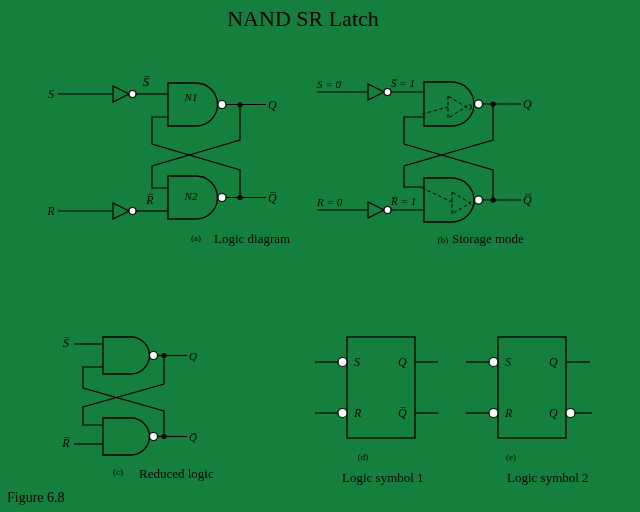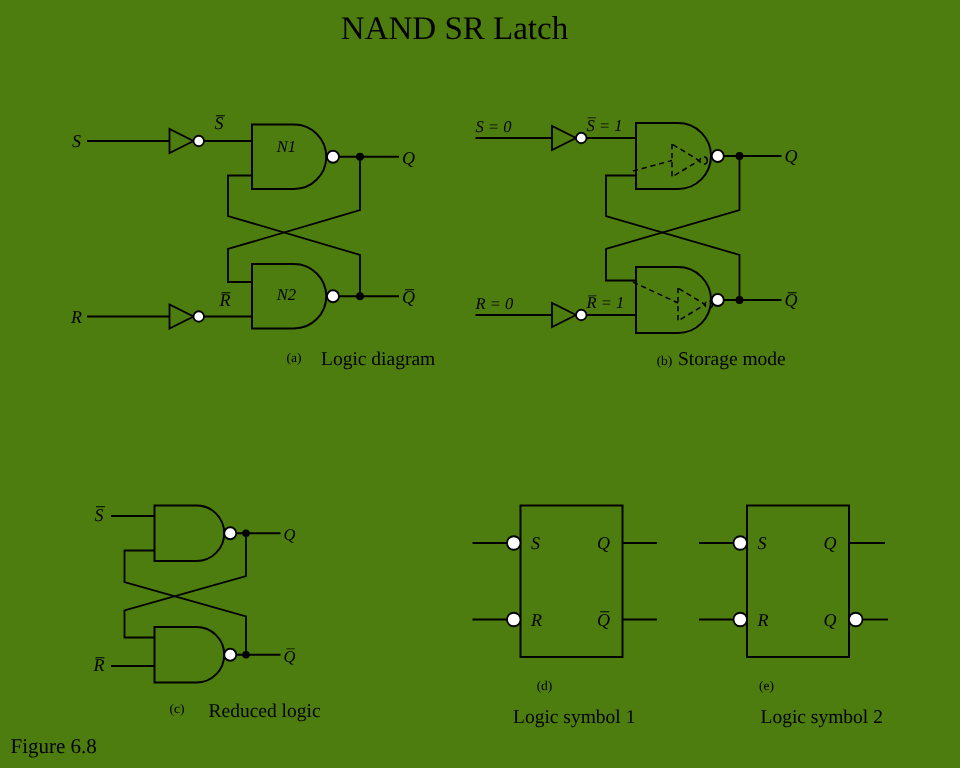--- a/index.html
+++ b/index.html
@@ -1,16 +1,16 @@
 <!DOCTYPE html>
 <html><head>
 <meta charset="utf-8">
 <style>
   html,body{margin:0;padding:0;background:#ffffff;}
-  #page{position:relative;width:640px;height:512px;background:#4d7c0f;overflow:hidden;
+  #page{position:relative;width:640px;height:512px;background:#15803d;overflow:hidden;
         font-family:"Liberation Serif", serif;}
   svg{display:block;}
   .wire{stroke:#000;stroke-width:1.2;fill:none;}
   .gate{stroke:#000;stroke-width:1.3;fill:none;}
   .tri{stroke:#000;stroke-width:1.2;fill:none;}
   .bubble{stroke:#000;stroke-width:1.2;fill:#fff;}
   .dot{fill:#000;stroke:none;}
   .dashed{stroke:#000;stroke-width:1;fill:none;stroke-dasharray:3.5 2.5;}
   .pin{font:italic 12px "Liberation Serif", serif;fill:#000;}
   .pinsm{font:italic 11px "Liberation Serif", serif;fill:#000;}

